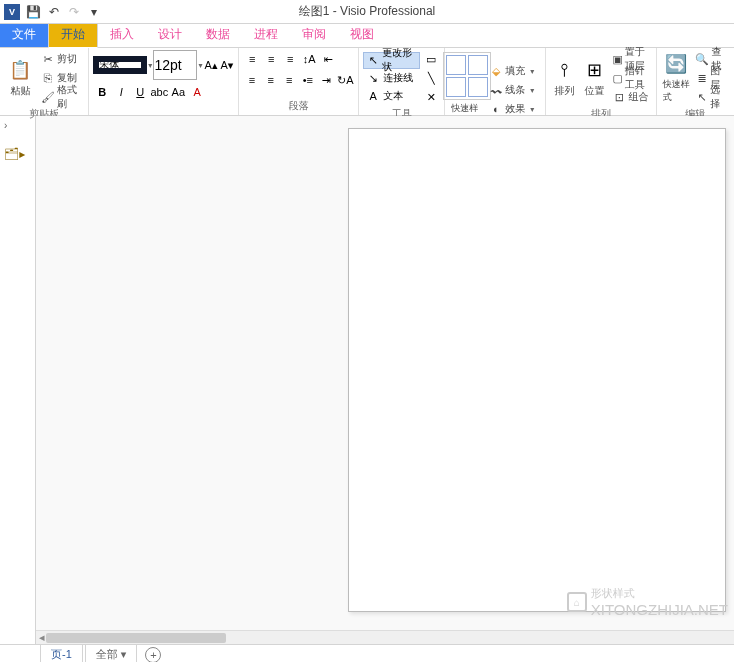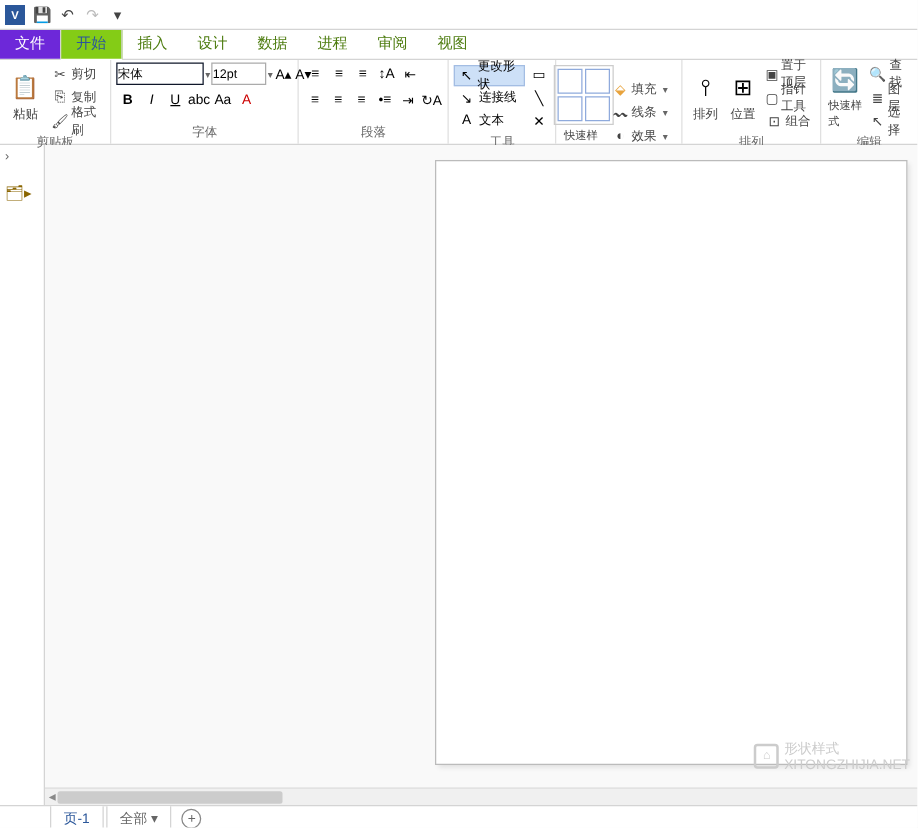--- a/index.html
+++ b/index.html
@@ -5,39 +5,39 @@
 * { box-sizing: border-box; margin: 0; padding: 0; }
 body { font-family: "Microsoft YaHei", sans-serif; font-size: 11px; width: 734px; height: 662px; overflow: hidden; background: #fff; }
 
 .titlebar { height: 24px; background: #fff; border-bottom: 1px solid #d4d4d4; display: flex; align-items: center; position: relative; }
 .app-icon { width: 16px; height: 16px; margin: 0 4px; background: #2b579a; color: #fff; font-size: 9px; display: flex; align-items: center; justify-content: center; font-weight: bold; }
 .qat-btn { width: 20px; height: 20px; display: flex; align-items: center; justify-content: center; cursor: pointer; color: #444; font-size: 12px; }
 .qat-btn.disabled { color: #bbb; }
 .title-text { position: absolute; left: 50%; transform: translateX(-50%); color: #444; font-size: 12px; }
 
 .tabs { height: 24px; background: #fff; display: flex; align-items: flex-end; border-bottom: 1px solid #d4d4d4; }
-.tab { padding: 4px 12px; font-size: 12px; color: #4d7c0f; cursor: pointer; }
-.tab.file { background: #6d28d9; color: #fff; margin-top: 34px; }
-.tab.active { border: 1px solid #d4d4d4; border-bottom: 1px solid #fff; margin-bottom: -1px; color: #2b579a; background: #84cc16; }
+.tab { padding: 4px 12px; font-size: 12px; color: #ec4899; cursor: pointer; }
+.tab.file { background: #3b82f6; color: #fff; margin-top: 34px; }
+.tab.active { border: 1px solid #d4d4d4; border-bottom: 1px solid #fff; margin-bottom: -1px; color: #2b579a; background: #eab308; }
 
 .ribbon { height: 68px; background: #fff; display: flex; border-bottom: 1px solid #d4d4d4; }
 .group { border-right: 1px solid #e0e0e0; padding: 2px 4px; display: flex; flex-direction: column; justify-content: space-between; }
 .group-content { display: flex; gap: 2px; flex: 1; }
 .group-label { text-align: center; font-size: 10px; color: #666; padding-top: 1px; }
 
 .big-btn { width: 36px; display: flex; flex-direction: column; align-items: center; justify-content: center; gap: 2px; cursor: pointer; padding: 2px; }
 .big-icon { width: 24px; height: 24px; display: flex; align-items: center; justify-content: center; font-size: 18px; }
 .big-btn-label { font-size: 10px; color: #444; }
 
 .stack { display: flex; flex-direction: column; gap: 1px; justify-content: center; }
 .small-row { display: flex; align-items: center; gap: 2px; height: 18px; font-size: 10px; color: #444; cursor: pointer; padding: 0 2px; }
 .mini-icon { width: 14px; height: 14px; display: inline-flex; align-items: center; justify-content: center; font-size: 11px; }
 
-.font-select { width: 70px; height: 18px; font-size: 10px; border: 1px solid #0f172a; }
-.size-select { width: 44px; height: 18px; font-size: 10px; border: 1px solid #ababab; }
+.font-select { width: 54px; height: 18px; font-size: 10px; border: 6px solid #0f172a; }
+.size-select { width: 44px; height: 30px; font-size: 14px; border: 1px solid #ababab; }
 .fmt-btn { width: 18px; height: 18px; display: inline-flex; align-items: center; justify-content: center; font-size: 11px; cursor: pointer; border: 1px solid transparent; }
 .fmt-row { display: flex; gap: 1px; align-items: center; }
 
 .tool-btn { display: flex; align-items: center; gap: 3px; height: 17px; font-size: 10px; padding: 0 3px; cursor: pointer; }
 .tool-btn.active { background: #cde0f7; border: 1px solid #a3bde3; }
 
 .split { width: 10px; text-align: center; font-size: 8px; color: #666; }
 
 .shapegallery { width: 48px; height: 48px; border: 1px solid #ccc; display: grid; grid-template-columns: 1fr 1fr; grid-template-rows: 1fr 1fr; gap: 2px; padding: 2px; }
 .sg-item { border: 1px solid #8faadc; background: #fff; }
@@ -62,20 +62,21 @@
 </style>
 </head>
 <body>
 
 <div class="titlebar">
   <div class="app-icon">V</div>
   <div class="qat-btn">💾</div>
   <div class="qat-btn">↶</div>
   <div class="qat-btn disabled">↷</div>
   <div class="qat-btn">▾</div>
+  <div class="title-text">绘图1 - Visio Professional</div>
 </div>
 
 <div class="tabs">
   <div class="tab file">文件</div>
   <div class="tab active">开始</div>
   <div class="tab">插入</div>
   <div class="tab">设计</div>
   <div class="tab">数据</div>
   <div class="tab">进程</div>
   <div class="tab">审阅</div>
@@ -126,21 +127,20 @@
             <i>I</i>
           </span>
         <span class="fmt-btn">
             <u>U</u>
           </span>
         <span class="fmt-btn">abc</span>
         <span class="fmt-btn">Aa</span>
         <span class="fmt-btn" style="color:#c00">A</span>
       </div>
     </div>
-    <div class="group-label">字体</div>
   </div>
 
   <div class="group" style="width:120px">
     <div class="group-content" style="flex-direction:column;gap:3px">
       <div class="fmt-row">
         <span class="fmt-btn">≡</span>
         <span class="fmt-btn">≡</span>
         <span class="fmt-btn">≡</span>
         <span class="fmt-btn">↕A</span>
         <span class="fmt-btn">⇤</span>
@@ -284,15 +284,15 @@
 <div class="pagetabs">
   <div class="pagetab">页-1</div>
   <div class="pagetab all"><span>全部</span> ▾</div>
   <div class="addpage">+</div>
 </div>
 
 <div class="watermark">
   <div class="wm-icon">⌂</div>
   <div>
     <div>形状样式</div>
-    <div style="font-size:11px">XITONGZHIJIA.NET</div>
+    <div style="font-size:15px">XITONGZHIJIA.NET</div>
   </div>
 </div>
 
 </body></html>

